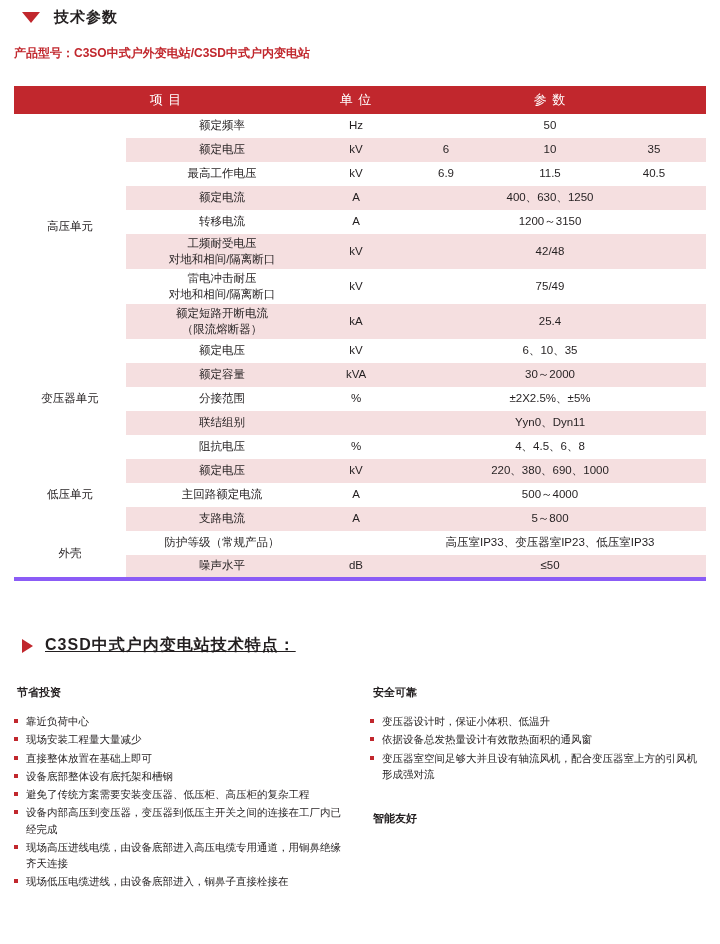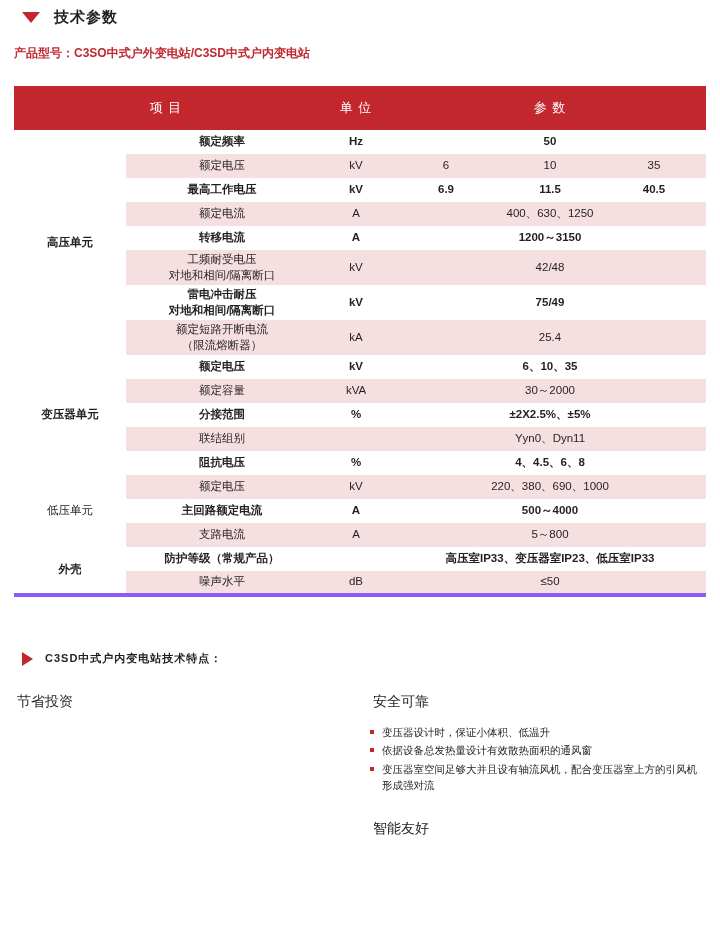--- a/index.html
+++ b/index.html
@@ -52,66 +52,66 @@
   table.spec {
     width: 692px;
     margin: 0 14px;
     border-collapse: collapse;
     font-size: 11.5px;
   }
   table.spec th {
     background: #c1272d;
     color: #ffffff;
     font-weight: normal;
-    height: 44px;
+    height: 28px;
     font-size: 13px;
     letter-spacing: 1px;
     border: none;
   }
   table.spec td {
     height: 24px;
     text-align: center;
     color: #231f20;
     border: none;
     padding: 2px 4px;
     line-height: 1.35;
   }
   table.spec tr.band td { background: #f5dfe0; }
-  table.spec tr.plain td { background: #ffffff; font-weight: bold; }
+  table.spec tr.plain td { background: #ffffff; }
   td.unit-col { width: 76px; }
   td.item-col { text-align: left; padding-left: 26px; width: 192px; }
   td.group-col {
     width: 112px;
     text-align: left;
     padding-left: 18px;
     background: #ffffff !important;
     border-top: 1px solid #c1272d;
     border-bottom: 1px solid #c1272d;
   }
   .grp-sep td { border-top: 1px solid #c1272d; }
   .tbl-bottom { border-bottom: 4px solid #8b5cf6; }
   .sub3 { width: 104px; }
 
   
   .feat-head { margin-top: 46px; }
-  .feat-head .sec-title { font-size: 11px; }
+  .feat-head .sec-title { font-size: 16px; text-decoration: underline; }
 
   .cols {
     display: flex;
     margin: 22px 14px 0 14px;
     gap: 22px;
   }
   .col { width: 334px; }
 
   .tagwrap { margin-bottom: 10px; }
   .tag {
     display: inline-block;
     position: relative;
-    font-size: 14px;
-    font-weight: normal;
+    font-size: 11px;
+    font-weight: bold;
     color: #231f20;
     padding: 1px 3px 3px 3px;
   }
   .tag::after {
     content: "";
     position: absolute;
     left: 0; right: 0; bottom: 0;
     height: 6px;
     background: #f2c3c4;
     z-index: -1;
@@ -262,20 +262,30 @@
     <span class="tri"></span>
     <span class="sec-title">C3SD中式户内变电站技术特点：</span>
   </div>
 
   <div class="cols">
 
     <div class="col">
       <div class="tagwrap">
         <span class="tag"><span>节省投资</span></span>
       </div>
+      <ul class="bullets">
+          <li>靠近负荷中心</li>
+          <li>现场安装工程量大量减少</li>
+          <li>直接整体放置在基础上即可</li>
+          <li>设备底部整体设有底托架和槽钢</li>
+          <li>避免了传统方案需要安装变压器、低压柜、高压柜的复杂工程</li>
+          <li>设备内部高压到变压器，变压器到低压主开关之间的连接在工厂内已经完成</li>
+          <li>现场高压进线电缆，由设备底部进入高压电缆专用通道，用铜鼻绝缘齐天连接</li>
+          <li>现场低压电缆进线，由设备底部进入，铜鼻子直接栓接在</li>
+        </ul>
     </div>
 
     <div class="col">
       <div class="tagwrap">
         <span class="tag"><span>安全可靠</span></span>
       </div>
       <ul class="bullets">
           <li>变压器设计时，保证小体积、低温升</li>
           <li>依据设备总发热量设计有效散热面积的通风窗</li>
           <li>变压器室空间足够大并且设有轴流风机，配合变压器室上方的引风机形成强对流</li>

